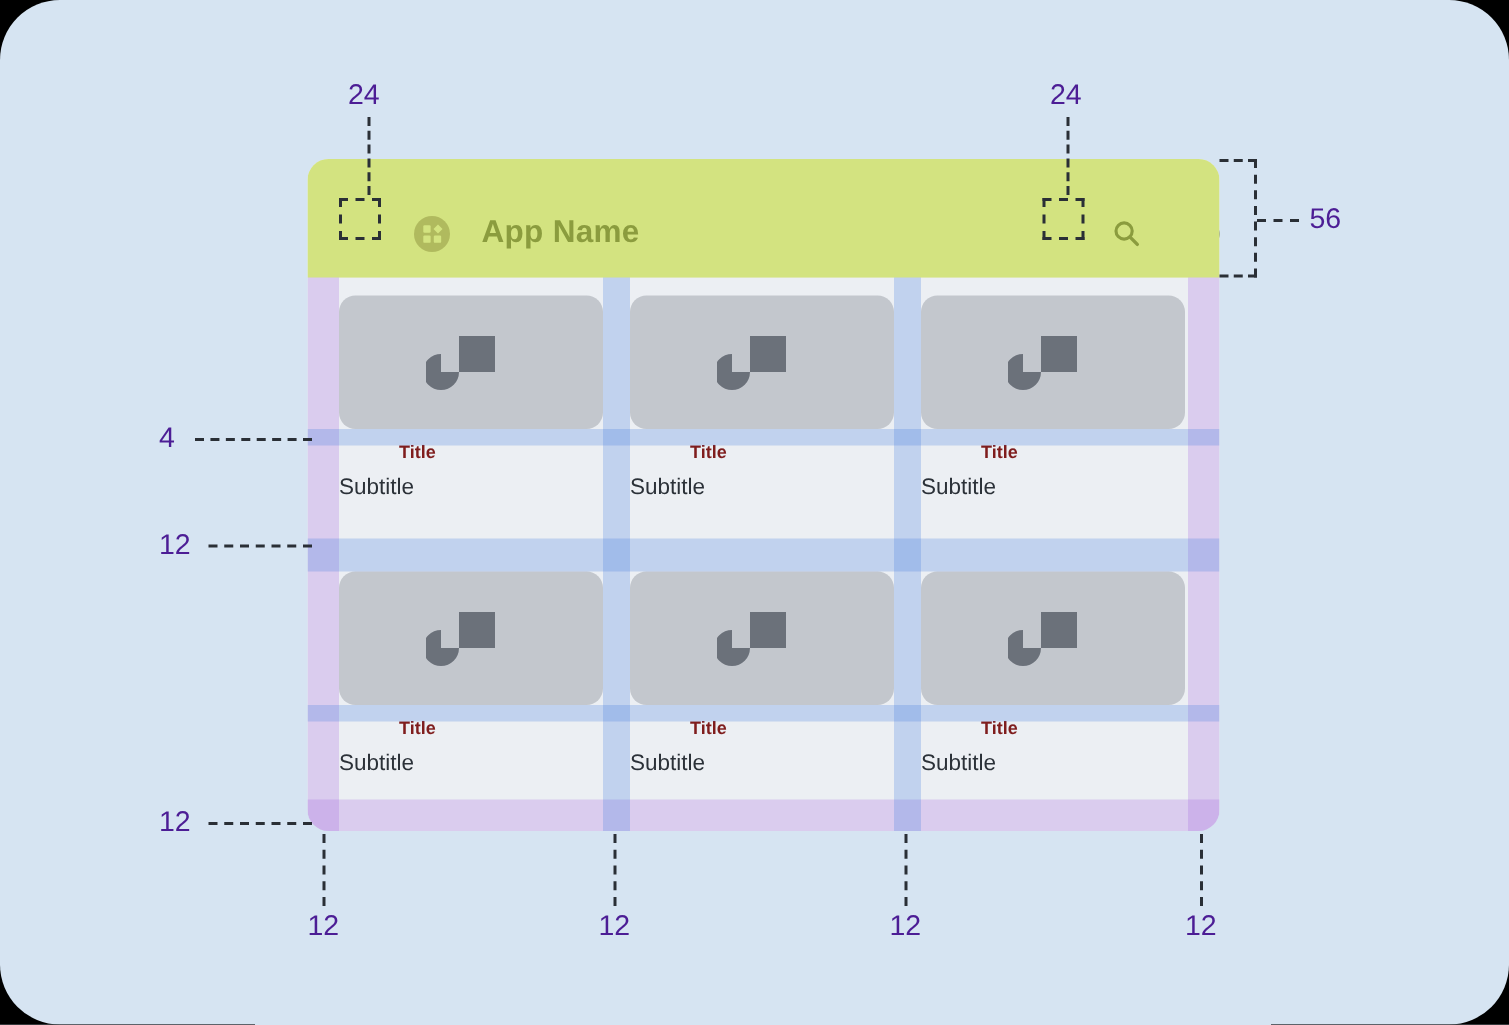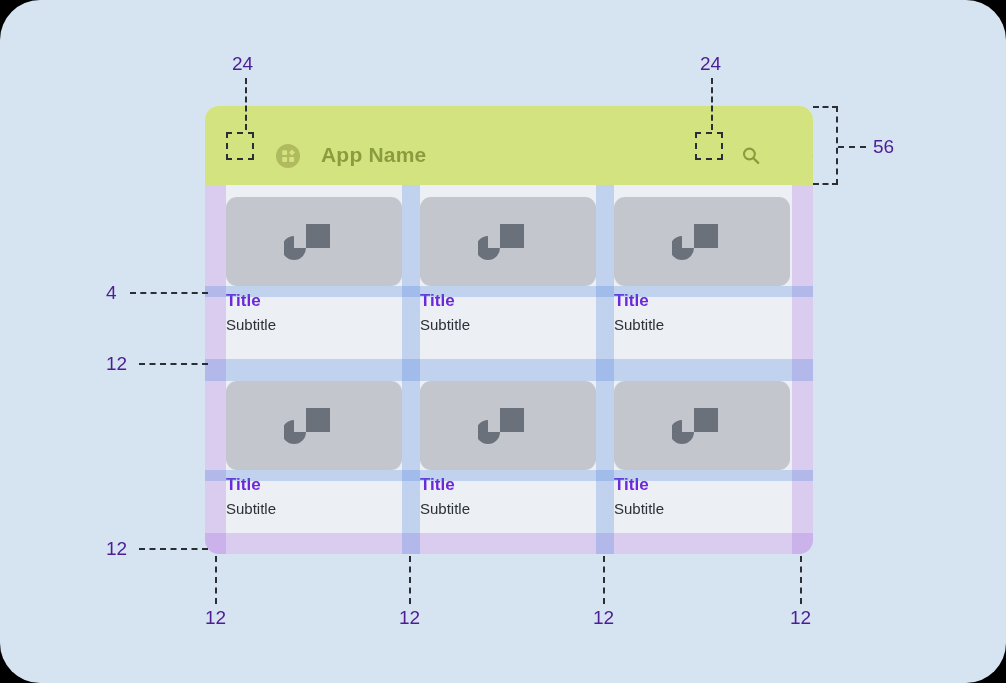--- a/index.html
+++ b/index.html
@@ -115,24 +115,25 @@
     position: absolute;
     left: 58px;
     top: 25px;
     width: 52px;
     height: 42px;
   }
   .card-text {
     padding-top: 4px;
   }
   .card-title {
-    font-size: 17px;
+    font-size: 12px;
     font-weight: bold;
-    color: #6d28d9;
+    color: #7f1d1d;
     line-height: 22px;
+    padding-left: 40px;
   }
   .card-sub {
     font-size: 15px;
     color: #2b3138;
     line-height: 22px;
     padding-top: 2px;
   }
 
   
   .ov { position: absolute; pointer-events: none; }

